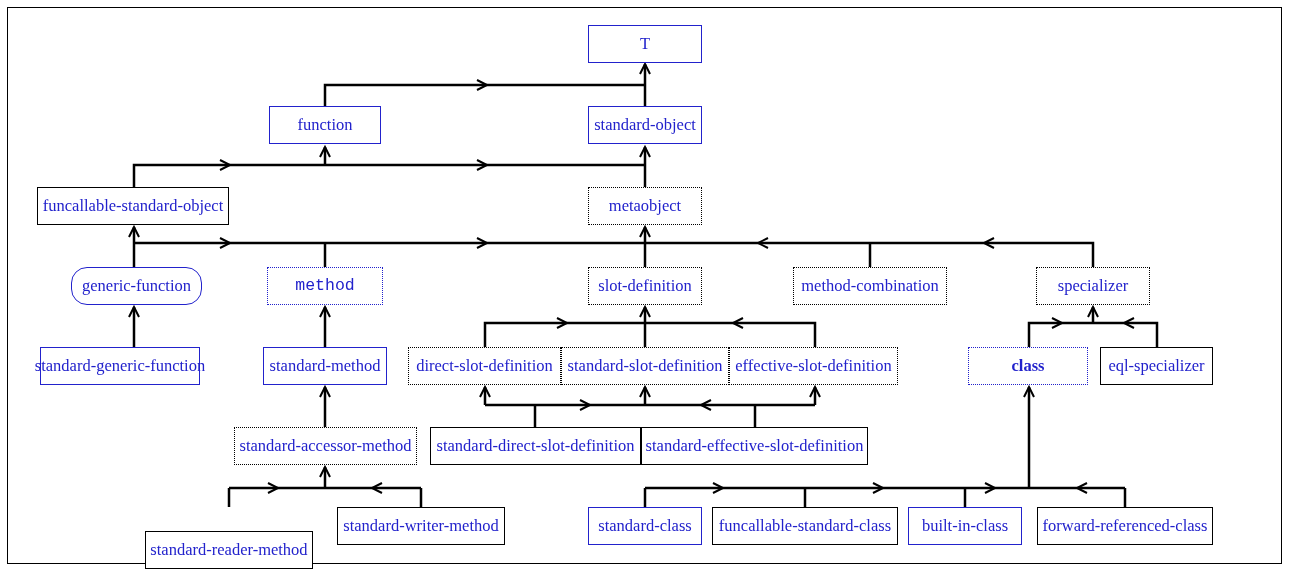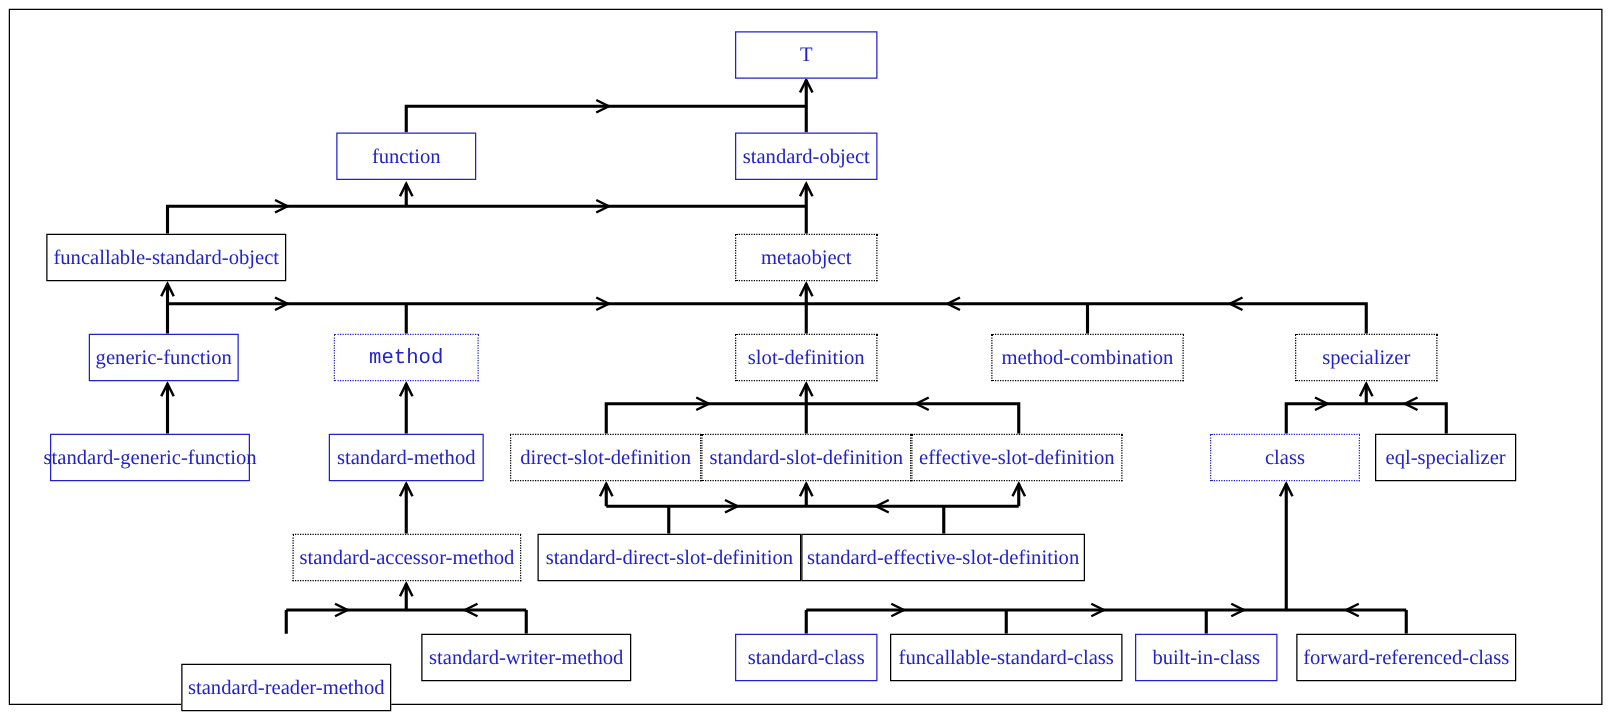--- a/index.html
+++ b/index.html
@@ -125,31 +125,31 @@
       <polyline points="382,483 372,488 382,493"></polyline>
       <polyline points="1087,483 1077,488 1087,493"></polyline>
     </g>
   </svg>
 
   <div class="node b-blue-solid" style="left:588px;top:25px;width:114px;">T</div>
   <div class="node b-blue-solid" style="left:269px;top:106px;width:112px;">function</div>
   <div class="node b-blue-solid" style="left:588px;top:106px;width:114px;">standard-object</div>
   <div class="node b-black-solid" style="left:37px;top:187px;width:192px;">funcallable-standard-object</div>
   <div class="node b-black-dotted" style="left:588px;top:187px;width:114px;">metaobject</div>
-  <div class="node b-blue-solid" style="left:71px;top:267px;width:120px;">generic-function</div>
+  <div class="node b-blue-solid" style="left:71px;top:267px;width:131px;border-radius:16px;">generic-function</div>
   <div class="node b-blue-dotted" style="left:267px;top:267px;width:116px;font-family:Liberation Mono, monospace;">method</div>
   <div class="node b-black-dotted" style="left:588px;top:267px;width:114px;">slot-definition</div>
   <div class="node b-black-dotted" style="left:793px;top:267px;width:154px;">method-combination</div>
   <div class="node b-black-dotted" style="left:1036px;top:267px;width:114px;">specializer</div>
   <div class="node b-blue-solid" style="left:40px;top:347px;width:160px;">standard-generic-function</div>
   <div class="node b-blue-solid" style="left:263px;top:347px;width:124px;">standard-method</div>
   <div class="node b-black-dotted" style="left:408px;top:347px;width:153px;">direct-slot-definition</div>
   <div class="node b-black-dotted" style="left:561px;top:347px;width:168px;">standard-slot-definition</div>
   <div class="node b-black-dotted" style="left:729px;top:347px;width:169px;">effective-slot-definition</div>
-  <div class="node b-blue-dotted" style="left:968px;top:347px;width:120px;">class</div>
+  <div class="node b-blue-dotted" style="left:968px;top:347px;width:120px;font-weight:bold;">class</div>
   <div class="node b-black-solid" style="left:1100px;top:347px;width:113px;">eql-specializer</div>
   <div class="node b-black-dotted" style="left:234px;top:427px;width:183px;">standard-accessor-method</div>
   <div class="node b-black-solid" style="left:430px;top:427px;width:211px;">standard-direct-slot-definition</div>
   <div class="node b-black-solid" style="left:641px;top:427px;width:227px;">standard-effective-slot-definition</div>
   <div class="node b-black-solid" style="left:145px;top:531px;width:168px;">standard-reader-method</div>
   <div class="node b-blue-solid" style="left:588px;top:507px;width:114px;">standard-class</div>
   <div class="node b-black-solid" style="left:337px;top:507px;width:168px;">standard-writer-method</div>
   <div class="node b-black-solid" style="left:712px;top:507px;width:186px;">funcallable-standard-class</div>
   <div class="node b-blue-solid" style="left:908px;top:507px;width:114px;">built-in-class</div>
   <div class="node b-black-solid" style="left:1037px;top:507px;width:176px;">forward-referenced-class</div>

